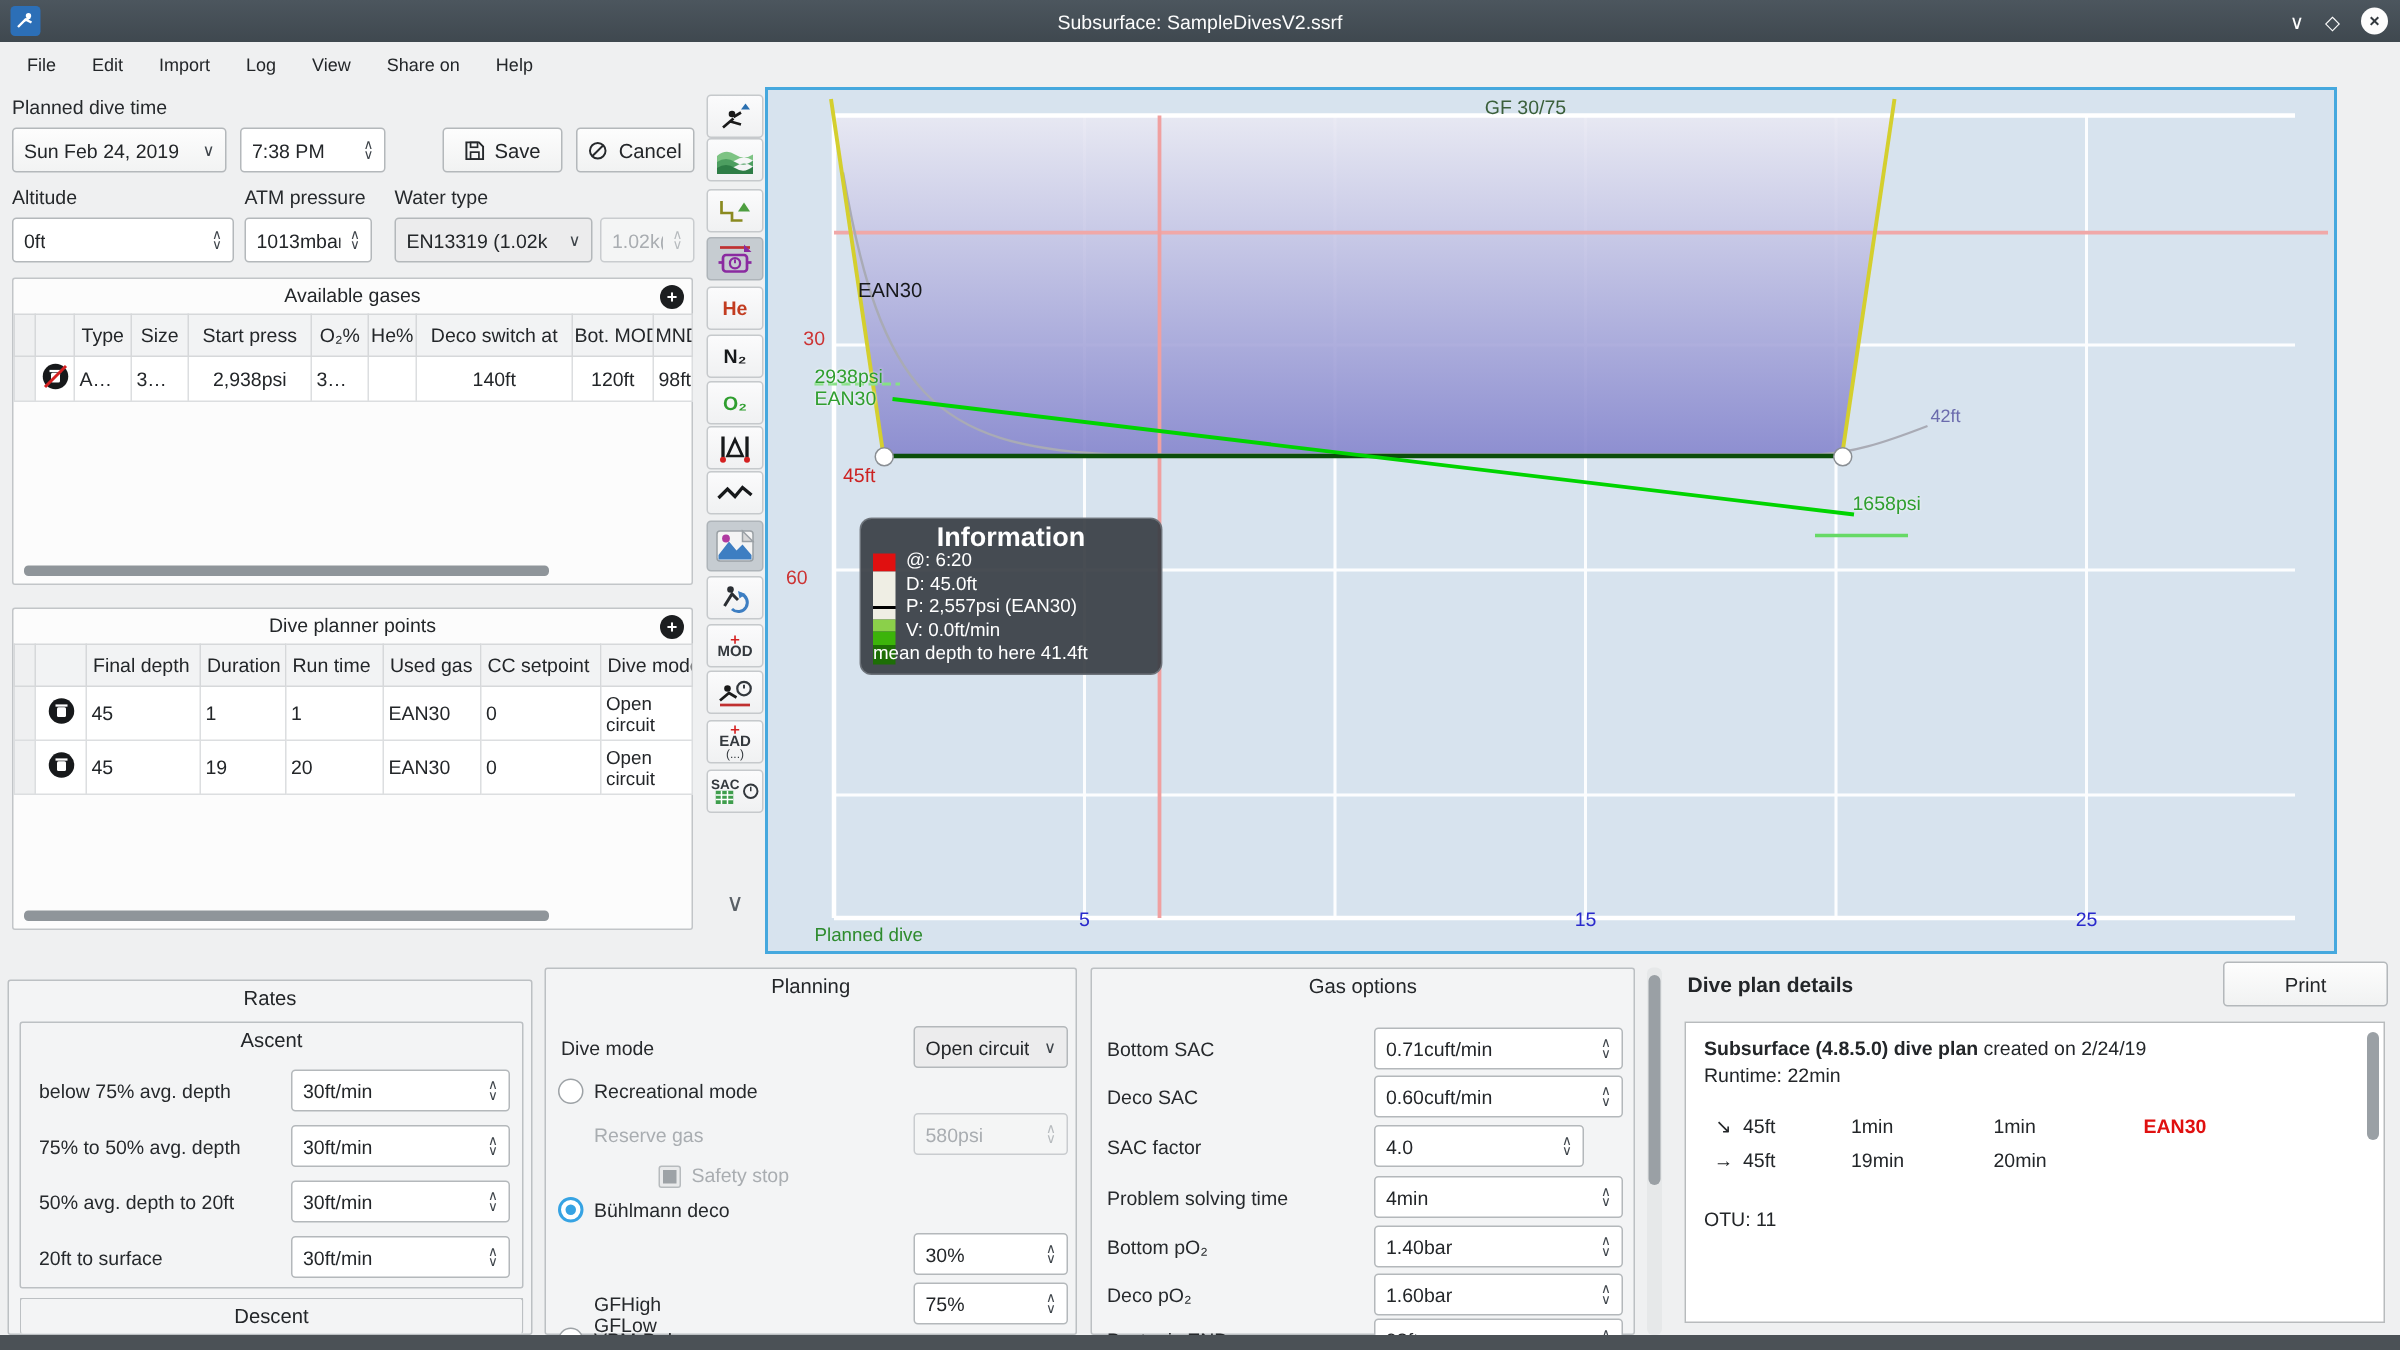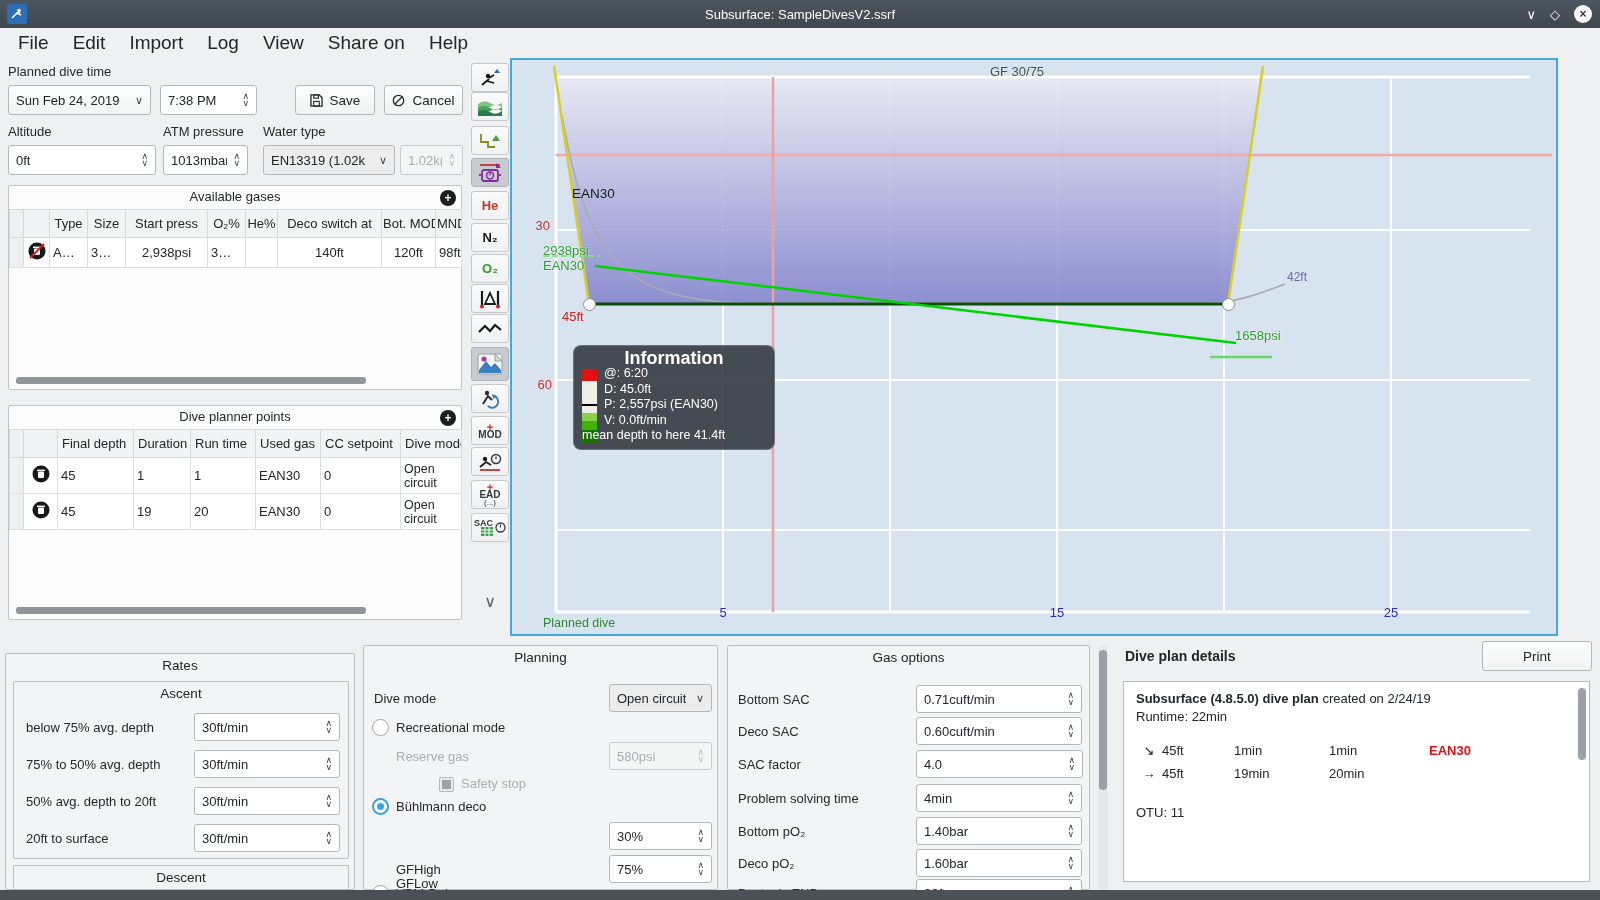--- a/index.html
+++ b/index.html
@@ -11,21 +11,21 @@
   .titlebar .title{position:absolute;left:0;right:0;text-align:center;color:#fcfcfc;font-size:13px;}
   .app-icon{position:absolute;left:7px;top:4px;width:20px;height:20px;border-radius:3px;
             background:#2c6fb7;display:flex;align-items:center;justify-content:center;}
   .win-btns{position:absolute;right:8px;top:0;height:28px;display:flex;align-items:center;gap:14px;color:#fff;}
   .win-glyph{font-size:13px;line-height:1;cursor:default;}
   .close-circle{width:18px;height:18px;border-radius:50%;background:#fcfcfc;color:#33393f;
                 display:flex;align-items:center;justify-content:center;font-size:12px;font-weight:bold;}
   
   .menubar{position:absolute;left:0;top:28px;width:1600px;height:30px;background:#eff0f1;
            display:flex;align-items:center;padding-left:6px;}
-  .menu-item{padding:0 12px;font-size:19px;}
+  .menu-item{padding:0 12px;font-size:12px;}
   
   .lbl{position:absolute;font-size:13px;color:#26292c;white-space:nowrap;}
   .fld{position:absolute;height:30px;background:#fff;border:1px solid #b4b8bb;border-radius:3px;
        box-sizing:border-box;display:flex;align-items:center;padding:0 7px;white-space:nowrap;overflow:hidden;}
   .btn-bg{background:linear-gradient(#fdfdfd,#f2f3f3);}
   .fld .txt{overflow:hidden;white-space:nowrap;}
   .spin-arr{margin-left:auto;display:flex;flex-direction:column;align-items:center;
             font-size:9px;line-height:7px;color:#3e444a;padding-left:6px;}
   .combo-arr{margin-left:auto;font-size:11px;color:#3e444a;padding-left:6px;}
   .disabled{color:#a9adb1;background:#f4f5f5;border-color:#c9cccf;}
@@ -368,21 +368,21 @@
   </div>
   <div class="tool-btn" style="top:480px;">
     <span style="display:flex;flex-direction:column;align-items:center;line-height:8px;">
       <span style="color:#d42020;font-weight:bold;font-size:10px;">＋</span>
       <span style="font-weight:bold;font-size:10px;color:#33383d;">EAD</span>
       <span style="font-size:8px;color:#33383d;">(...)</span>
     </span>
   </div>
   <div class="tool-btn" style="top:513px;">
     <span style="display:flex;align-items:center;gap:2px;">
-      <span style="display:flex;flex-direction:column;align-items:flex-end;line-height:8px;">
+      <span style="display:flex;flex-direction:column;align-items:center;line-height:8px;">
         <span style="font-weight:bold;font-size:9px;color:#33383d;">SAC</span>
         <svg width="12" height="9" viewBox="0 0 12 9">
             <rect x="0" y="0" width="12" height="9" fill="#3f9e4d"></rect>
             <line x1="0" y1="3" x2="12" y2="3" stroke="#fff"></line>
             <line x1="0" y1="6" x2="12" y2="6" stroke="#fff"></line>
             <line x1="4" y1="0" x2="4" y2="9" stroke="#fff"></line>
             <line x1="8" y1="0" x2="8" y2="9" stroke="#fff"></line>
           </svg>
       </span>
       <svg width="11" height="11" viewBox="0 0 11 11">
@@ -434,21 +434,21 @@
       <line x1="31" y1="196" x2="88" y2="196" stroke="#86e086" stroke-width="2" stroke-dasharray="6 3"></line>
       <line x1="83" y1="206" x2="724" y2="283" stroke="#00d400" stroke-width="2.6"></line>
       <line x1="698" y1="297" x2="760" y2="297" stroke="#66d966" stroke-width="2.4"></line>
     </svg>
 
     <div class="marker" style="left:71px;top:238px;"></div>
     <div class="marker" style="left:710px;top:238px;"></div>
 
     <div class="chart-abs" style="left:420px;top:4px;width:170px;text-align:center;color:#3a5f3a;">GF 30/75</div>
     <div class="chart-abs" style="left:0;top:158px;width:38px;text-align:right;color:#cc3333;">30</div>
-    <div class="chart-abs" style="left:2px;top:317px;width:38px;text-align:right;color:#cc3333;">60</div>
+    <div class="chart-abs" style="left:12px;top:317px;width:38px;color:#cc3333;">60</div>
     <div class="chart-abs" style="left:196px;top:545px;width:30px;text-align:center;color:#2a2acc;">5</div>
     <div class="chart-abs" style="left:530px;top:545px;width:30px;text-align:center;color:#2a2acc;">15</div>
     <div class="chart-abs" style="left:864px;top:545px;width:30px;text-align:center;color:#2a2acc;">25</div>
     <div class="chart-abs" style="left:60px;top:126px;color:#17191b;font-size:13.5px;">EAN30</div>
     <div class="chart-abs" style="left:31px;top:183px;color:#2f9e2f;text-shadow:0 0 2px #fff;">2938psi</div>
     <div class="chart-abs" style="left:31px;top:198px;color:#2f9e2f;text-shadow:0 0 2px #fff;">EAN30</div>
     <div class="chart-abs" style="left:50px;top:249px;color:#cc2222;">45ft</div>
     <div class="chart-abs" style="left:723px;top:268px;color:#2f9e2f;text-shadow:0 0 2px #fff;">1658psi</div>
     <div class="chart-abs" style="left:775px;top:210px;color:#6b6bad;font-size:12px;">42ft</div>
     <div class="chart-abs" style="left:31px;top:556px;color:#2e8b2e;font-size:12.5px;">Planned dive</div>
@@ -569,21 +569,21 @@
     </div>
     <div class="lbl" style="left:10px;top:78px;">Deco SAC</div>
     <div class="fld" style="left:188px;top:71px;width:166px;height:28px;">
       <span class="txt">0.60cuft/min</span>
       <span class="spin-arr">
           <span>∧</span>
           <span>∨</span>
         </span>
     </div>
     <div class="lbl" style="left:10px;top:111px;">SAC factor</div>
-    <div class="fld" style="left:188px;top:104px;width:167px;height:28px;">
+    <div class="fld" style="left:188px;top:104px;width:140px;height:28px;">
       <span class="txt">4.0</span>
       <span class="spin-arr">
           <span>∧</span>
           <span>∨</span>
         </span>
     </div>
     <div class="lbl" style="left:10px;top:145px;">Problem solving time</div>
     <div class="fld" style="left:188px;top:138px;width:166px;height:28px;">
       <span class="txt">4min</span>
       <span class="spin-arr">

